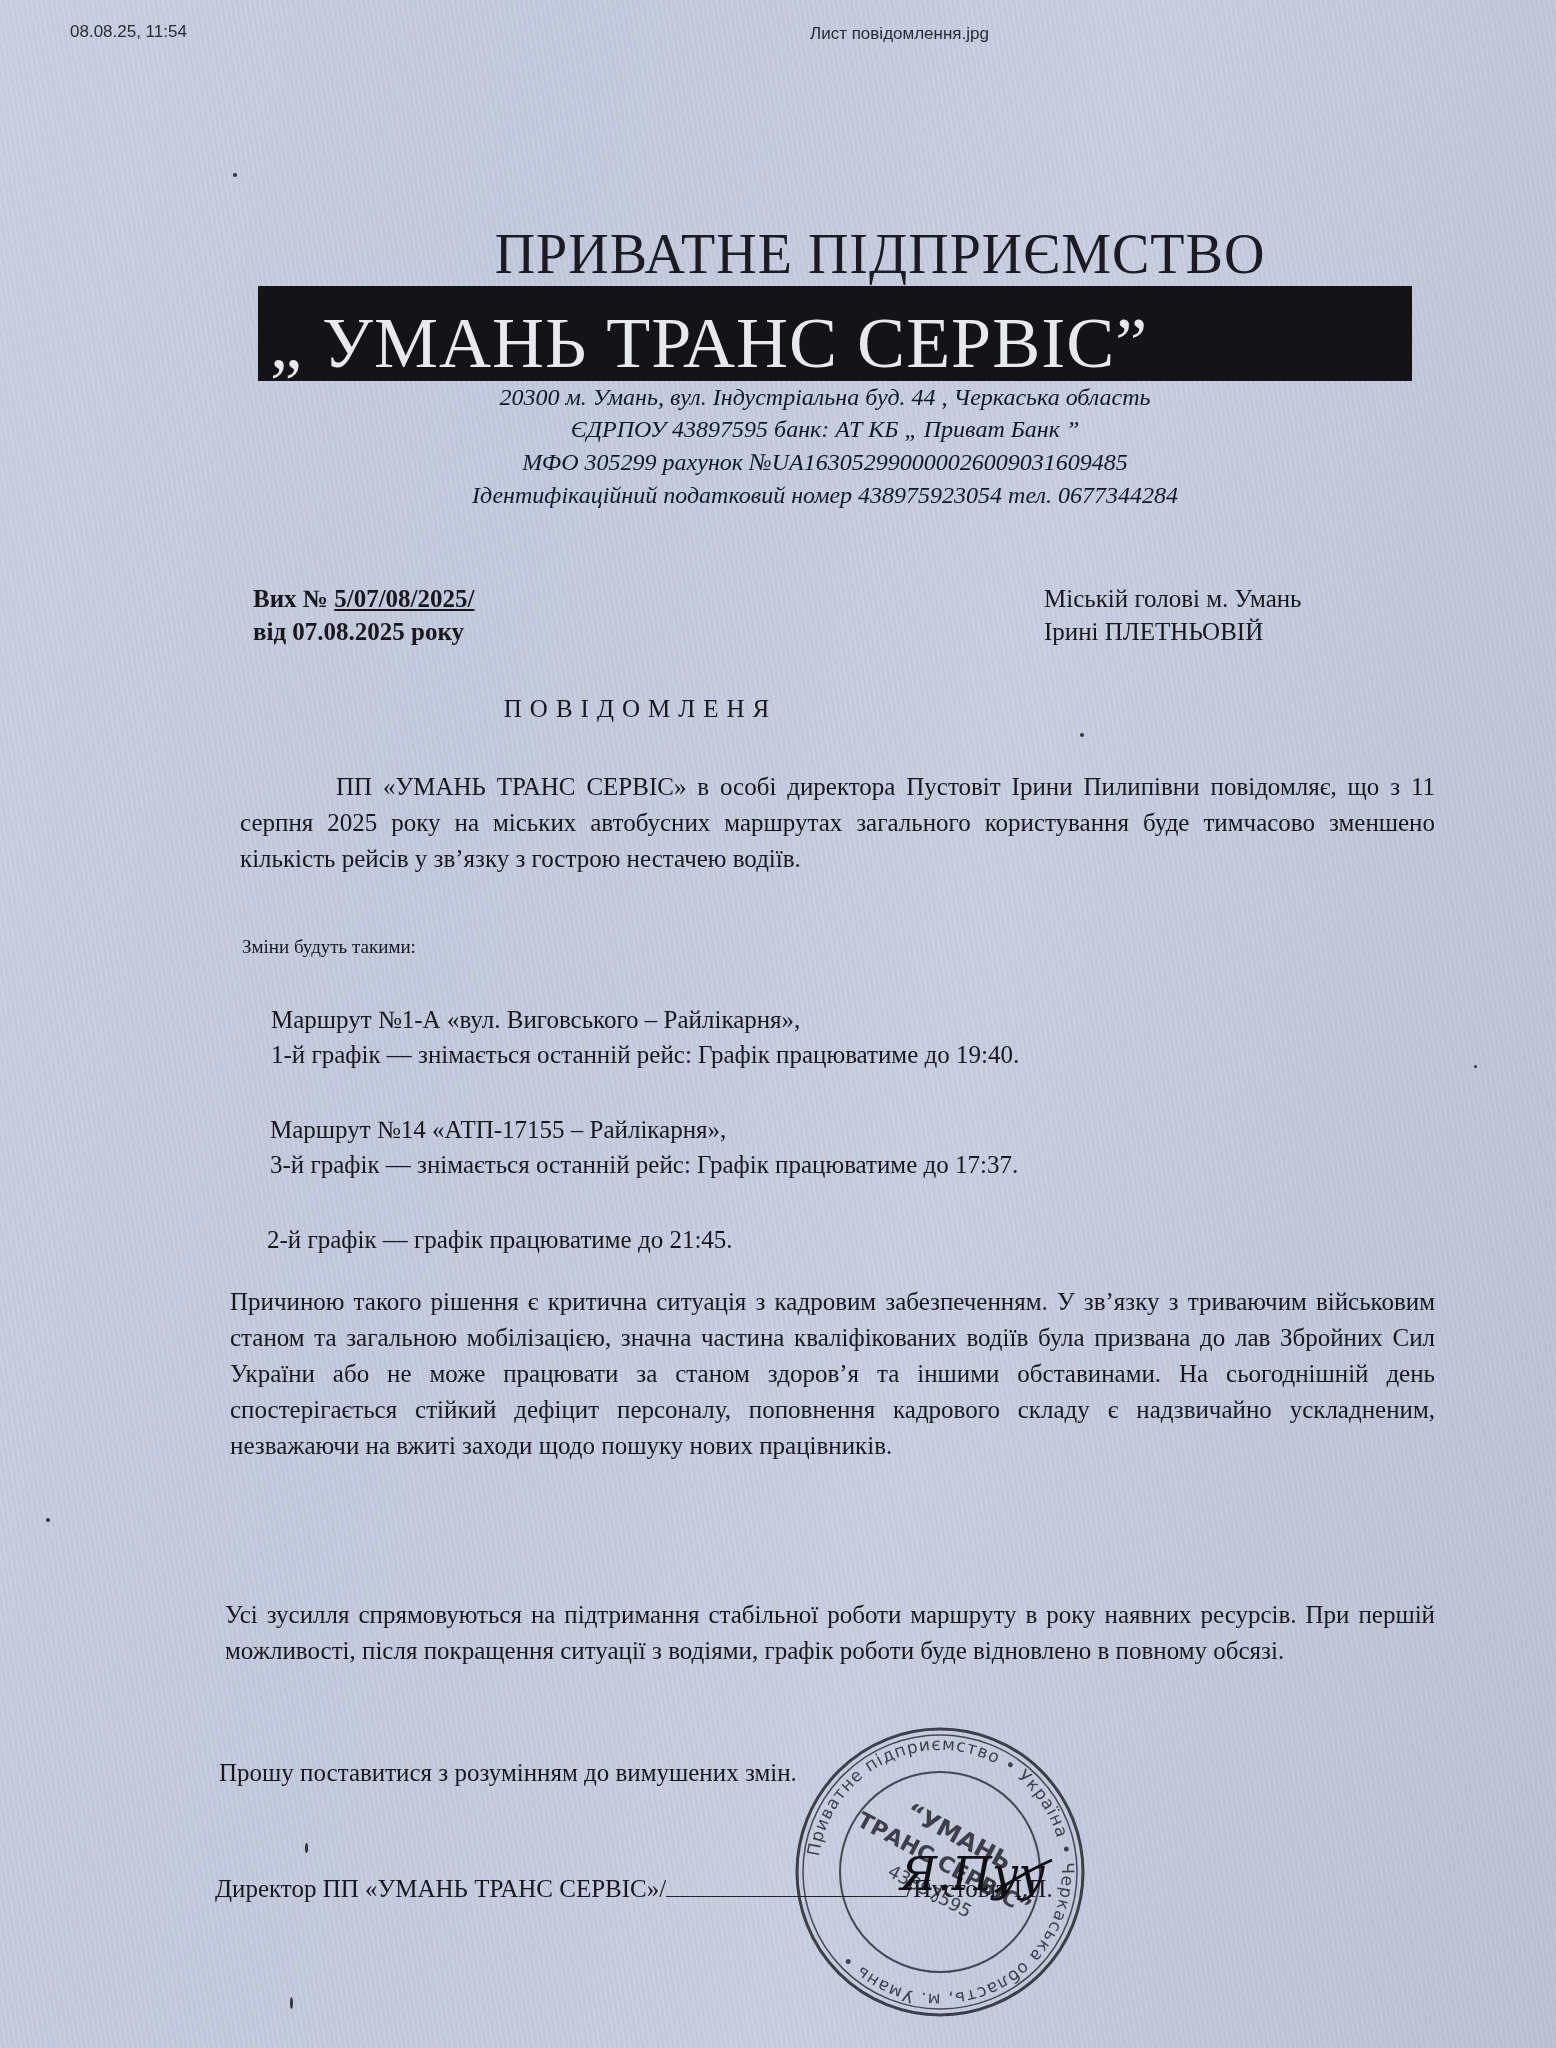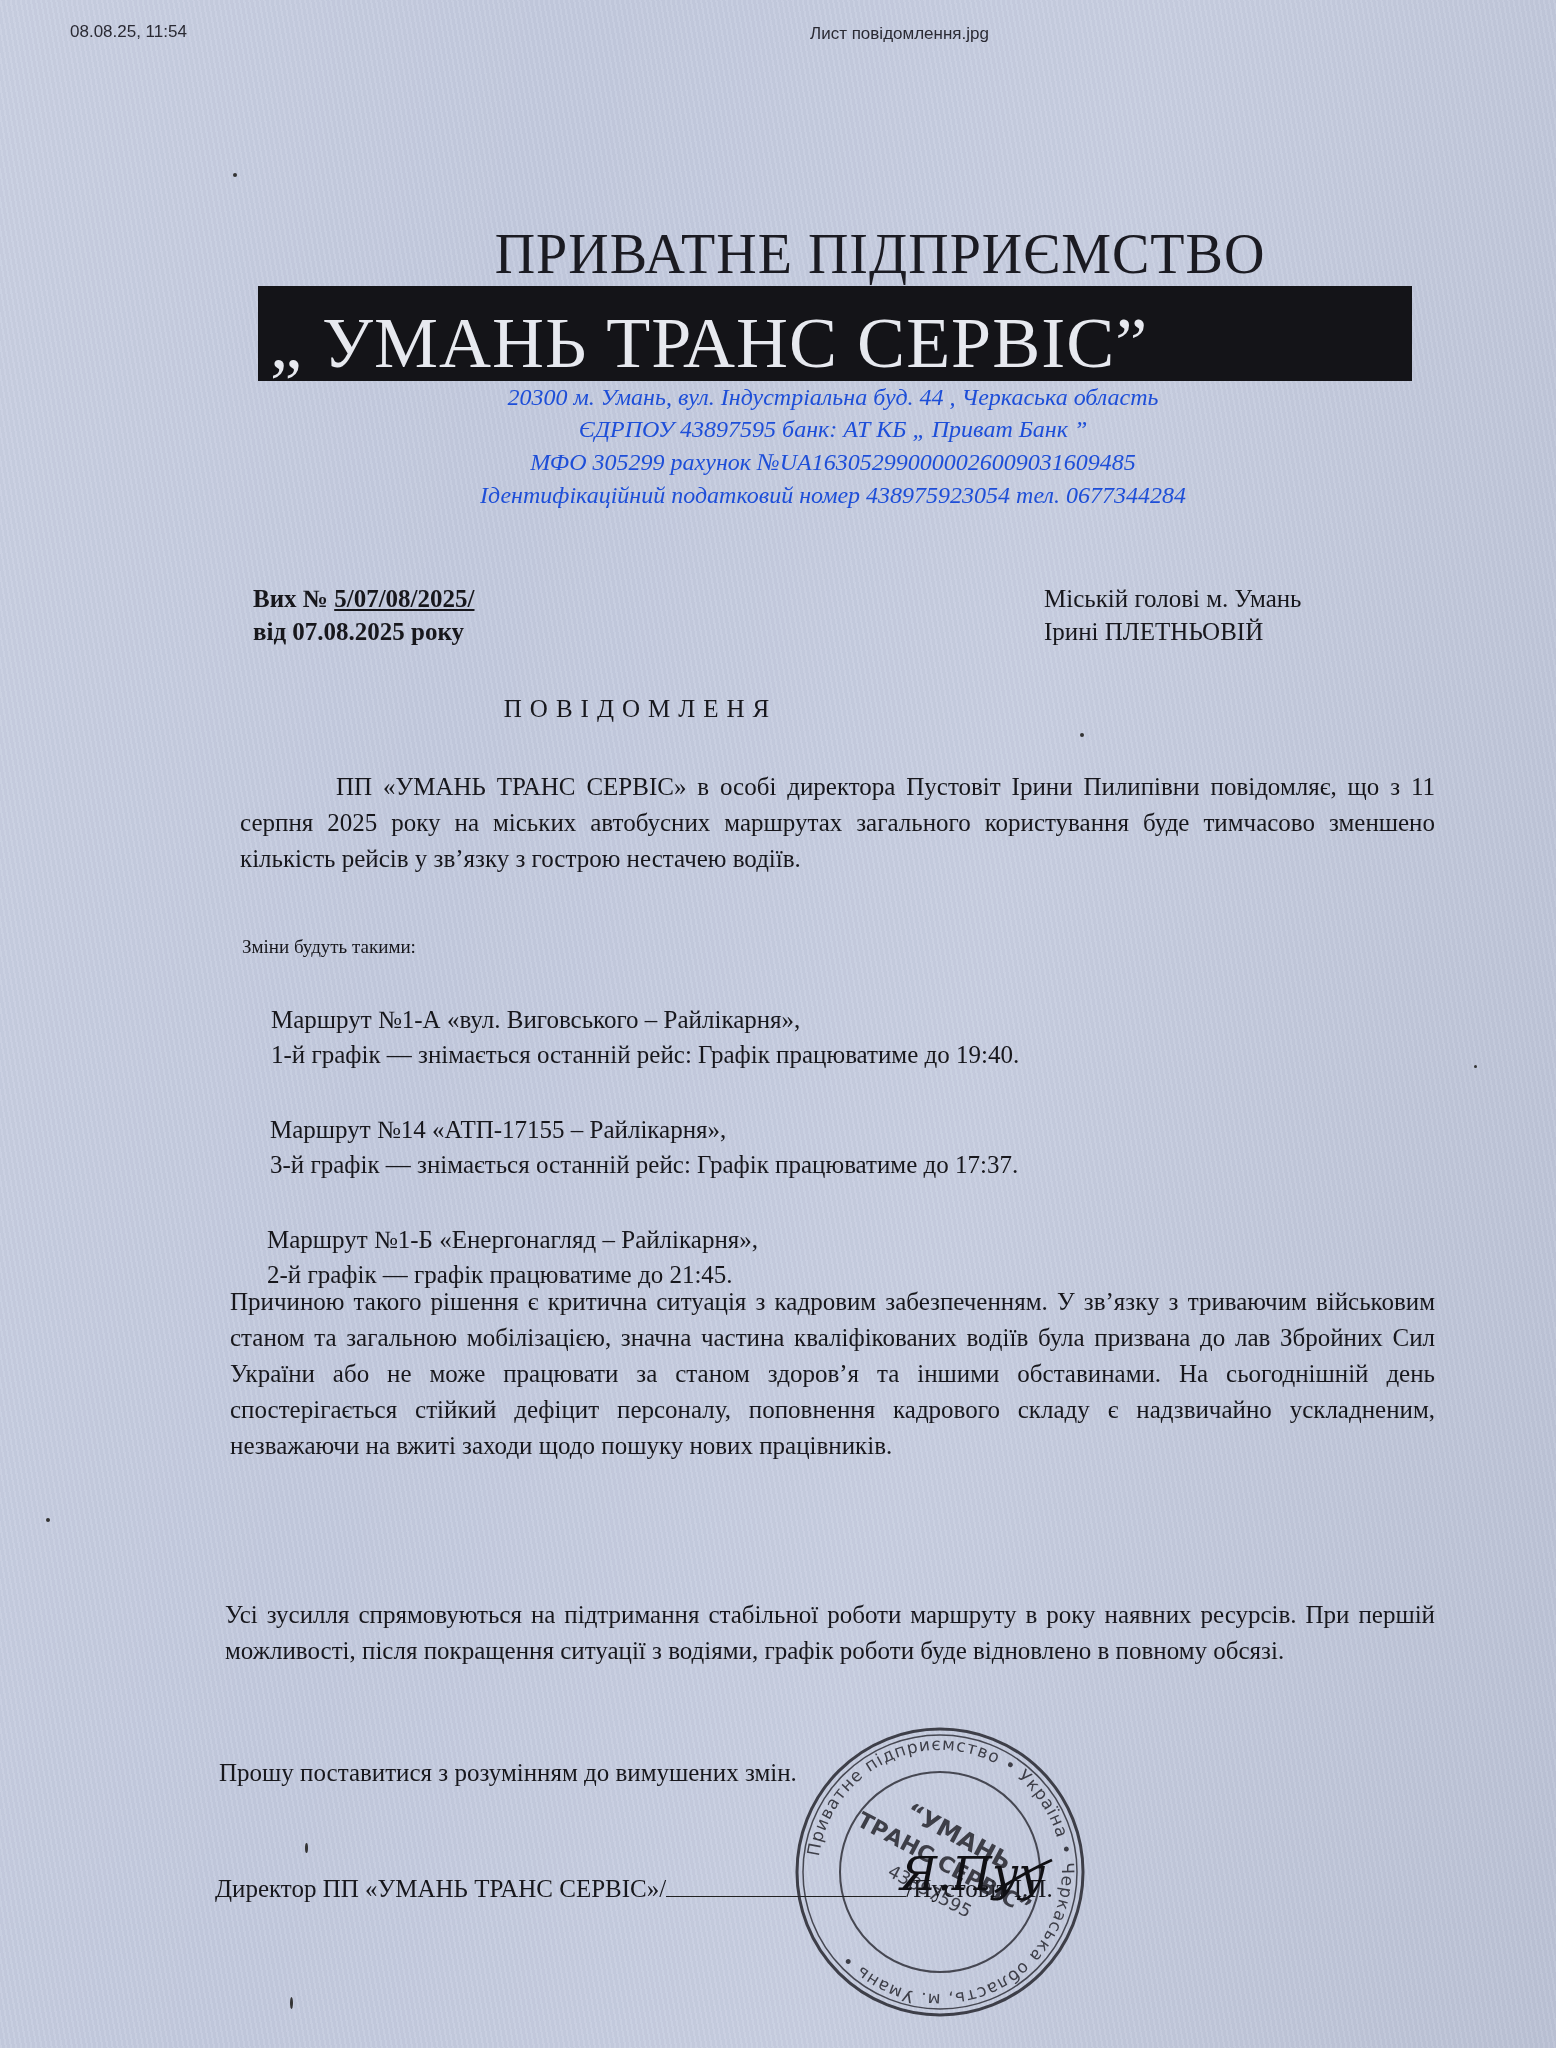--- a/index.html
+++ b/index.html
@@ -16,22 +16,22 @@
   .print-header { position: absolute; top: 22px; left: 0; width: 100%; height: 24px;
     font-family: "Liberation Sans", sans-serif; font-size: 17px; color: #2a2a33; }
   .print-date { position: absolute; left: 70px; top: 0; }
   .print-title { position: absolute; left: 810px; top: 2px; }
 
   .letterhead-line1 { position: absolute; top: 222px; left: 440px; width: 880px; text-align: center;
     font-size: 56px; letter-spacing: 1px; color: #1b1b22; }
   .letterhead-band { position: absolute; top: 286px; left: 258px; width: 1154px; height: 95px; background: #141418; }
   .letterhead-name { position: absolute; top: 290px; left: 270px; width: 1140px;
     font-size: 72px; color: #e7e9ef; letter-spacing: 1px; white-space: nowrap; line-height: 90px; margin-top: 8px; }
-  .req { position: absolute; left: 308px; width: 1050px; text-align: center; font-style: italic;
-    font-size: 24px; color: #1d4ed8; }
+  .req { position: absolute; left: 300px; width: 1050px; text-align: center; font-style: italic;
+    font-size: 24px; color: #0f172a; }
   .req1 { top: 384px; } .req2 { top: 416px; } .req3 { top: 449px; } .req4 { top: 482px; }
 
   .meta-left { position: absolute; left: 253px; top: 582px; font-size: 25px; line-height: 33px; font-weight: bold; }
   .meta-left .num { text-decoration: underline; }
   .meta-right { position: absolute; left: 1044px; top: 582px; font-size: 25px; line-height: 33px; }
 
   .doc-title { position: absolute; top: 695px; left: 0; width: 1281px; text-align: center;
     font-size: 25px; letter-spacing: 8px; }
 
   .body-text { position: absolute; font-size: 25px; line-height: 36px; text-align: justify; }
@@ -80,21 +80,20 @@
 
 <div class="route r1">
   <div>Маршрут №1-А «вул. Виговського – Райлікарня»,</div>
   <div>1-й графік — знімається останній рейс:   Графік працюватиме до 19:40.</div>
 </div>
 <div class="route r2">
   <div>Маршрут №14 «АТП-17155 – Райлікарня»,</div>
   <div>3-й графік — знімається останній рейс: Графік працюватиме до 17:37.</div>
 </div>
 <div class="route r3">
-  <div>Маршрут №1-Б «Енергонагляд – Райлікарня»,</div>
   <div>2-й графік — графік працюватиме до 21:45.</div>
 </div>
 
 <div class="body-text p2">Причиною такого рішення є критична ситуація з кадровим забезпеченням. У зв’язку з триваючим військовим станом та загальною мобілізацією, значна частина кваліфікованих водіїв була призвана до лав Збройних Сил України або не може працювати за станом здоров’я та іншими обставинами. На сьогоднішній день спостерігається стійкий дефіцит персоналу, поповнення кадрового складу є надзвичайно ускладненим, незважаючи на вжиті заходи щодо пошуку нових працівників.</div>
 <div class="body-text p3">Усі зусилля спрямовуються на підтримання стабільної роботи маршруту в року наявних ресурсів. При першій можливості, після покращення ситуації з водіями, графік роботи буде відновлено в повному обсязі.</div>
 
 <div class="closing">Прошу поставитися з розумінням до вимушених змін.</div>
 
 <div class="signature-line">
   <span>Директор ПП «УМАНЬ ТРАНС СЕРВІС»/</span><span class="sig-gap"></span><span>/</span><span>Пустовіт І.П.</span>

